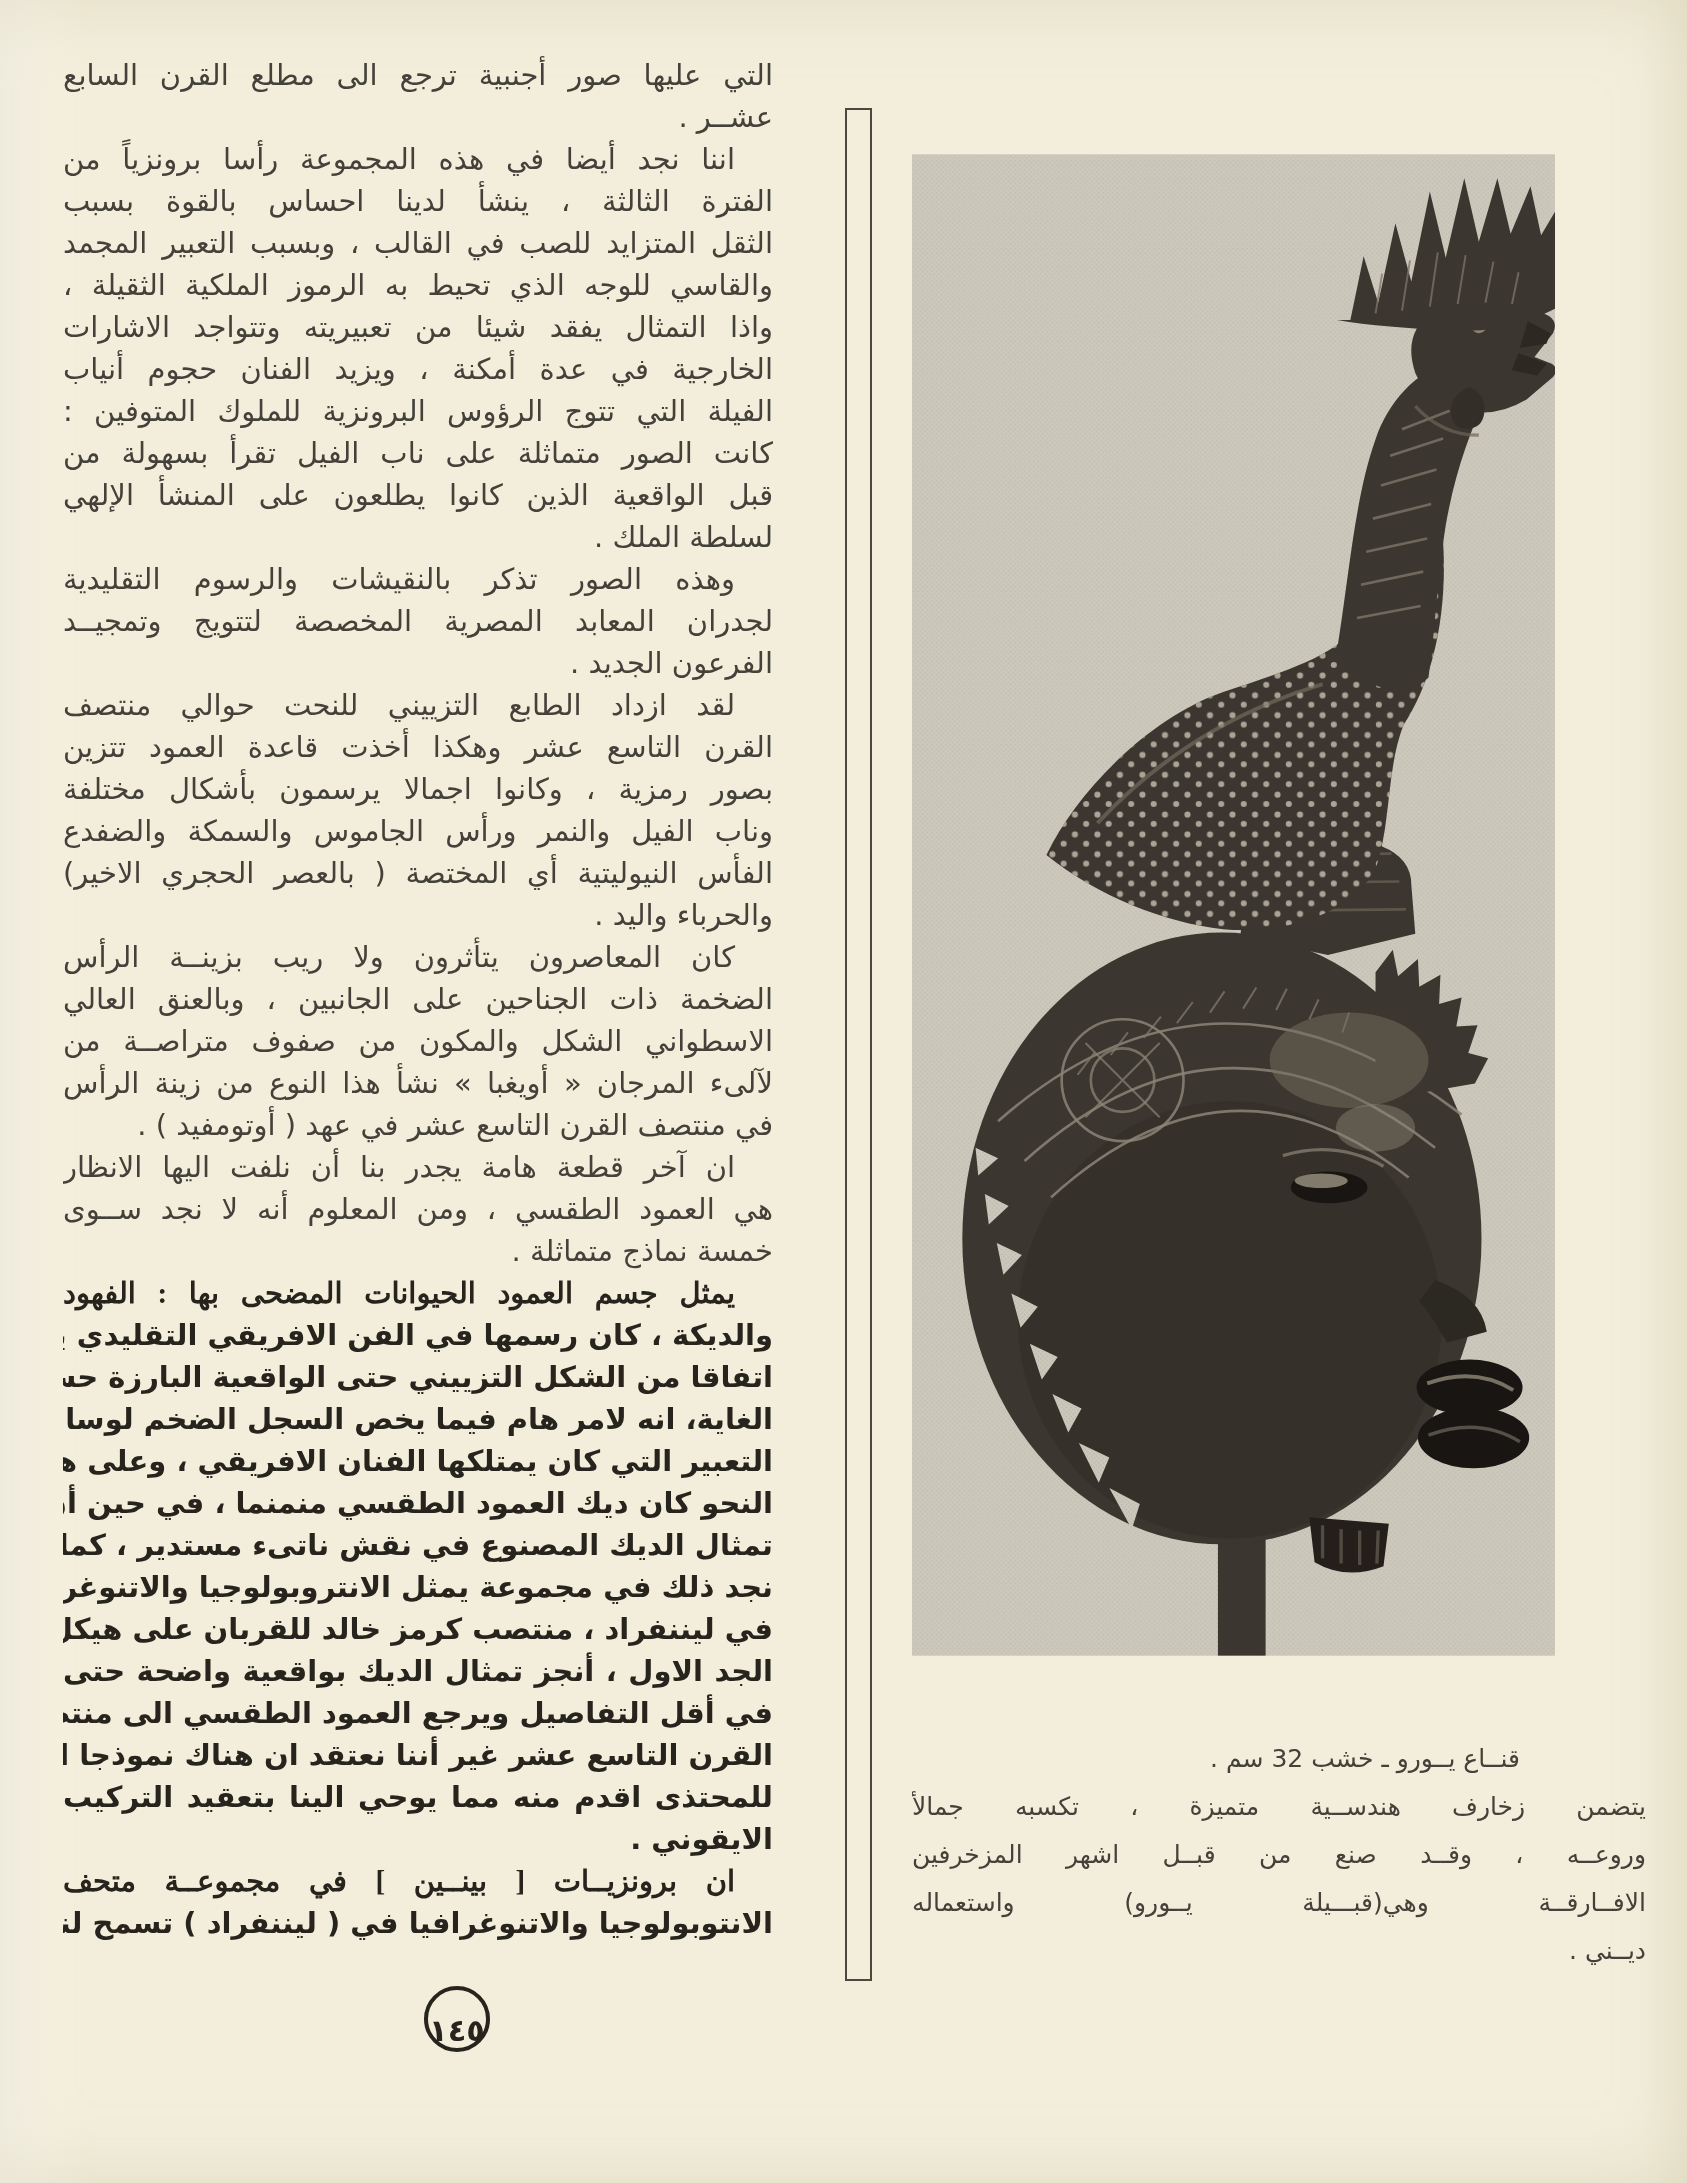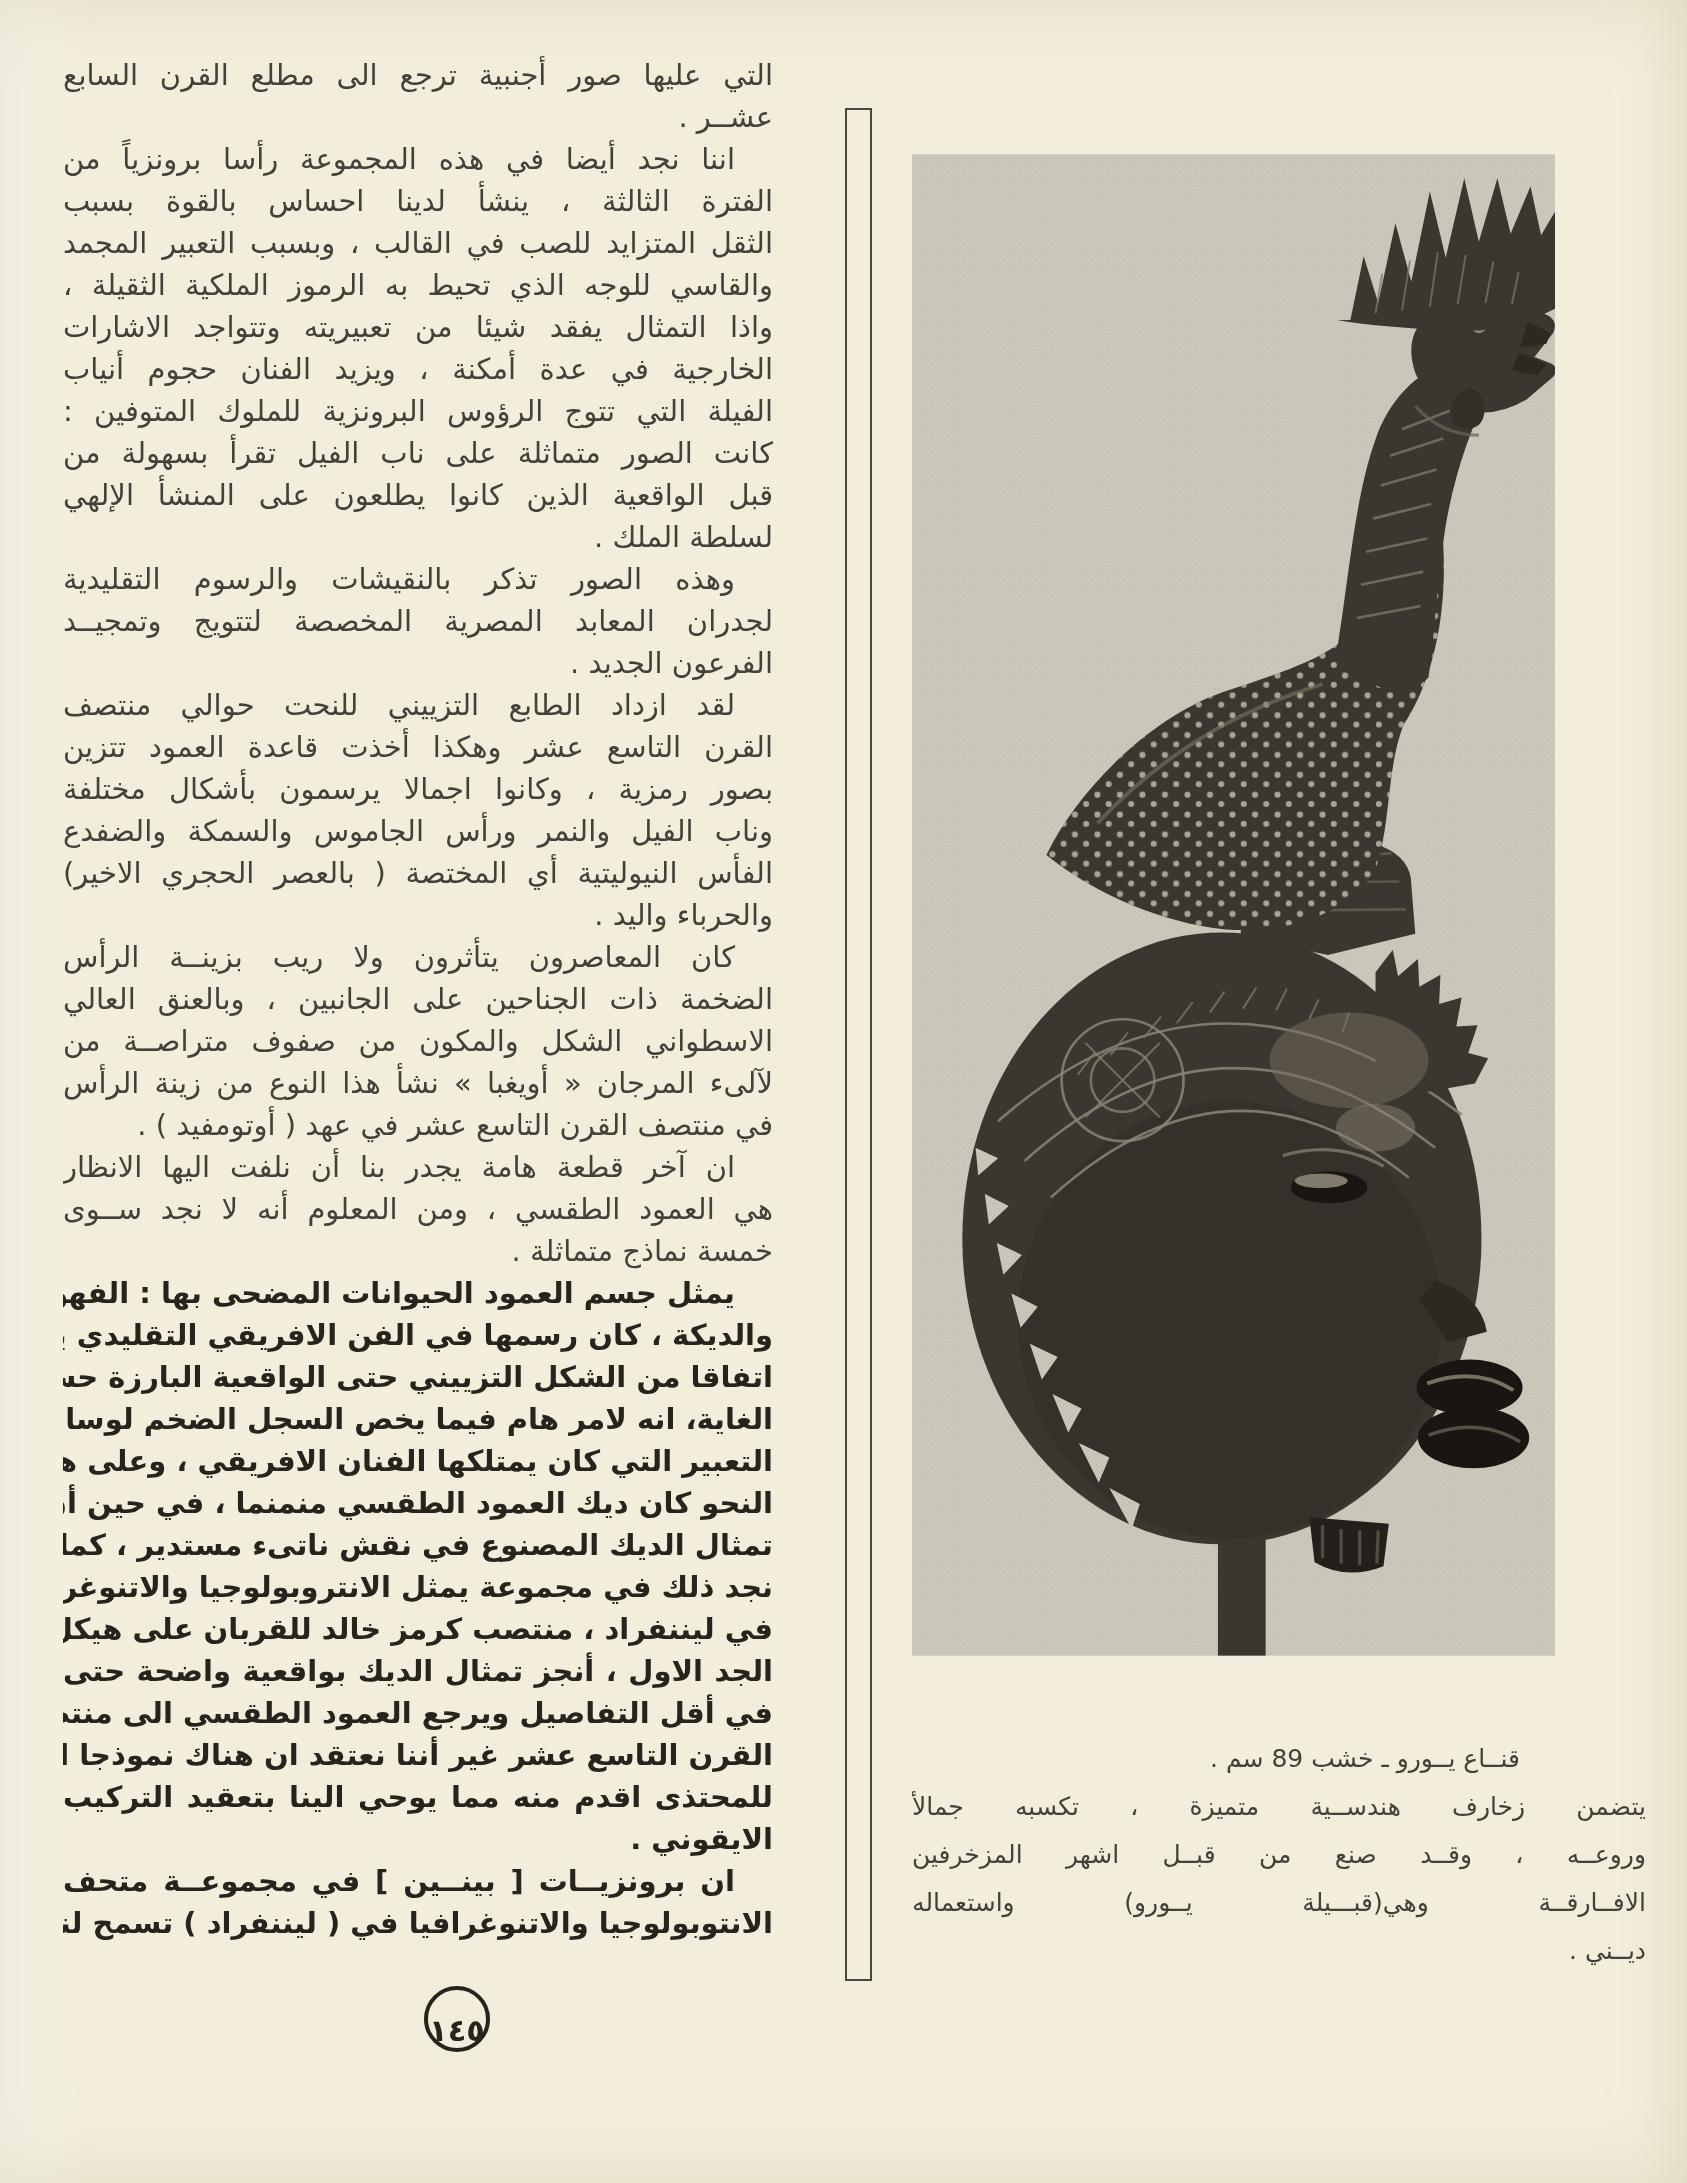--- a/index.html
+++ b/index.html
@@ -28,21 +28,21 @@
     height:42px;line-height:42px;
     font-size:29px;
     color:var(--ink);
     text-align:justify;
     -moz-text-align-last:justify;
     text-align-last:justify;
     overflow:hidden;
     white-space:nowrap;
   }
   .line.end{ text-align:left; -moz-text-align-last:right; text-align-last:right;}
-  .line.indent{ padding-right:38px; }
+  .line.indent{ padding-right:38px;font-family:Liberation Serif, serif; }
   .line.bold{ font-weight:700; color:var(--ink-bold); }
   
   .separator{
     position:absolute;left:845px;top:108px;
     width:22.5px;height:1869px;
     border:2.6px solid var(--rule);
     background:transparent;
   }
   
   .photo{
@@ -235,21 +235,21 @@
         q-80,56 -180,52 q-110,-4 -180,-16 z"></path>
       <g stroke="#7d7669" stroke-width="3" opacity="0.75">
         <path d="M700,240 l10,-60 M740,236 l12,-76 M782,230 l12,-82 M824,226 l12,-74 M866,224 l12,-62 M906,226 l10,-48"></path>
       </g>
 
       <path d="M760,380 q40,44 96,44" stroke="#6c6557" stroke-width="5" fill="none" opacity="0.7"></path>
     </g>
   </svg>
 
   <div class="caption">
-      <div class="cap-line first">قنــاع يــورو ـ خشب 89 سم .</div>
+      <div class="cap-line first">قنــاع يــورو ـ خشب 32 سم .</div>
       <div class="cap-line">يتضمن زخارف هندســية متميزة ، تكسبه جمالأ</div>
       <div class="cap-line">وروعــه ، وقــد صنع من قبــل اشهر المزخرفين</div>
       <div class="cap-line">الافــارقــة وهي(قبـــيلة يــورو) واستعماله</div>
       <div class="cap-line end">ديــني .</div>
     </div>
 
   <div class="page-number">
     <span>١٤٥</span>
   </div>
 

